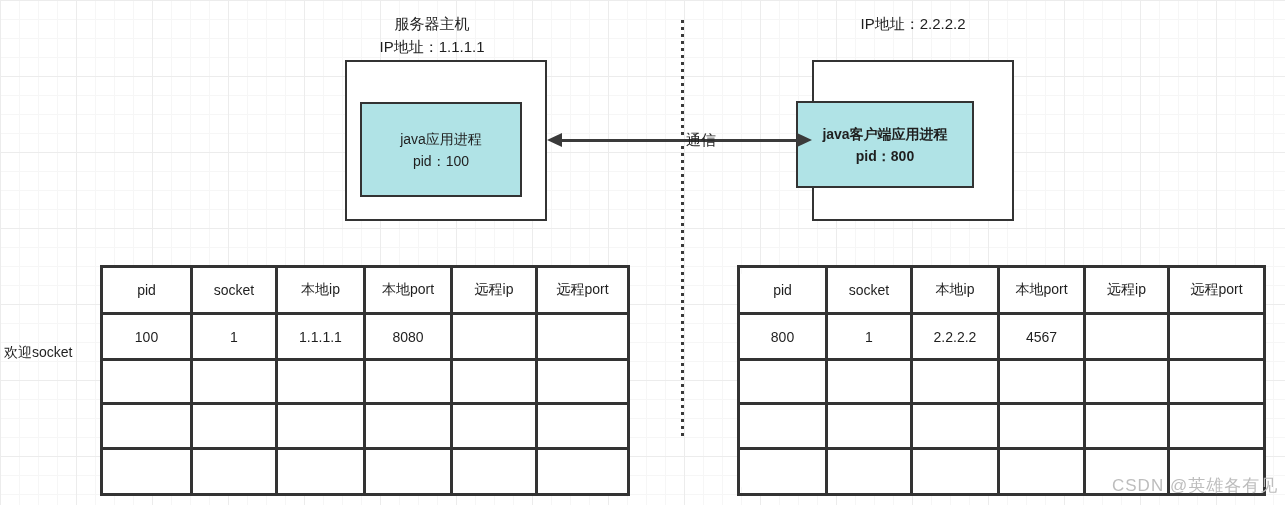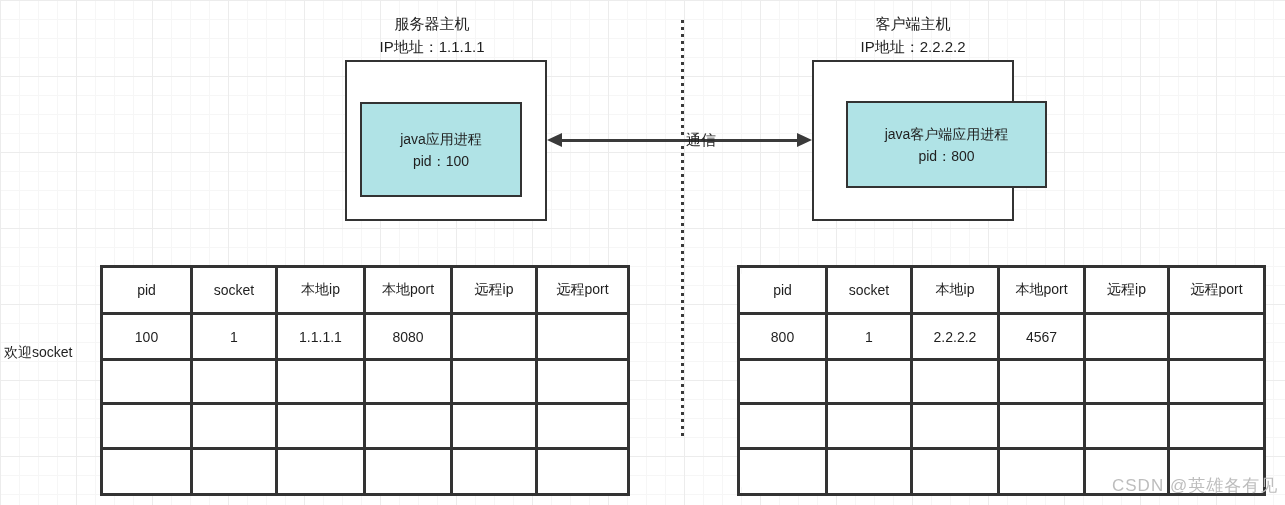--- a/index.html
+++ b/index.html
@@ -102,34 +102,33 @@
 <body>
 
 <div class="canvas">
 
   <div class="abs host-title" style="left:331px; top:12px; width:202px;">
     <div>服务器主机</div>
     <div>IP地址：1.1.1.1</div>
   </div>
 
   <div class="abs host-title" style="left:812px; top:12px; width:202px;">
-    <div>客户端主机</div>
     <div>IP地址：2.2.2.2</div>
   </div>
 
   <div class="abs host-box" style="left:345px; top:60px; width:202px; height:161px;"></div>
 
   <div class="abs process-box" style="left:360px; top:102px; width:162px; height:95px;">
     <div>java应用进程</div>
     <div>pid：100</div>
   </div>
 
   <div class="abs host-box" style="left:812px; top:60px; width:202px; height:161px;"></div>
 
-  <div class="abs process-box" style="left:846px; top:101px; width:201px; height:87px;">
+  <div class="abs process-box" style="left:796px; top:101px; width:178px; height:87px;font-weight:bold;">
     <div>java客户端应用进程</div>
     <div>pid：800</div>
   </div>
 
   <div class="abs divider-dotted" style="left:681px; top:20px; height:416px;"></div>
 
   <div class="abs link-line" style="left:556px; top:139px; width:248px;"></div>
   <div class="abs arrowhead left" style="left:547px; top:133px;"></div>
   <div class="abs arrowhead right" style="left:797px; top:133px;"></div>
   <div class="abs link-label" style="left:646px; top:131px; width:70px;">通信</div>

